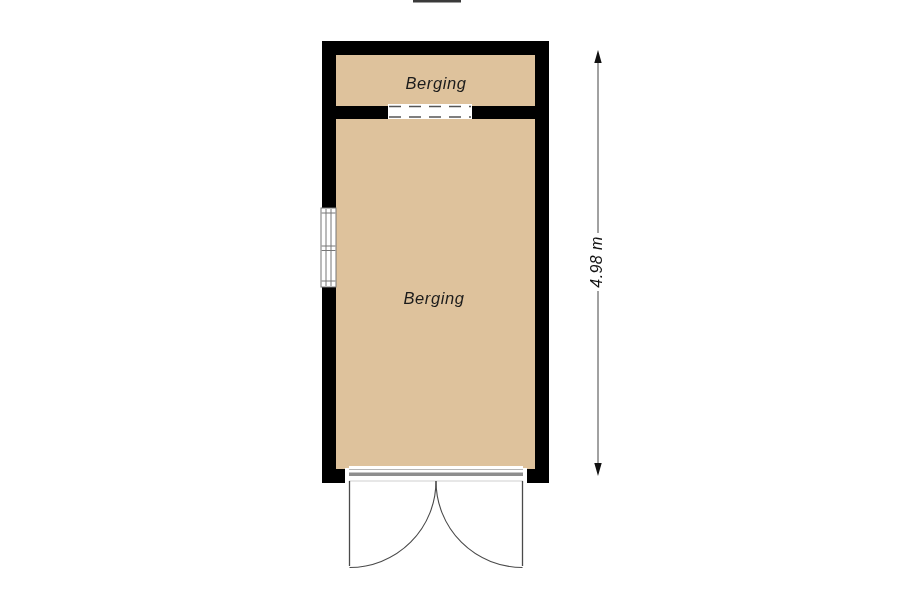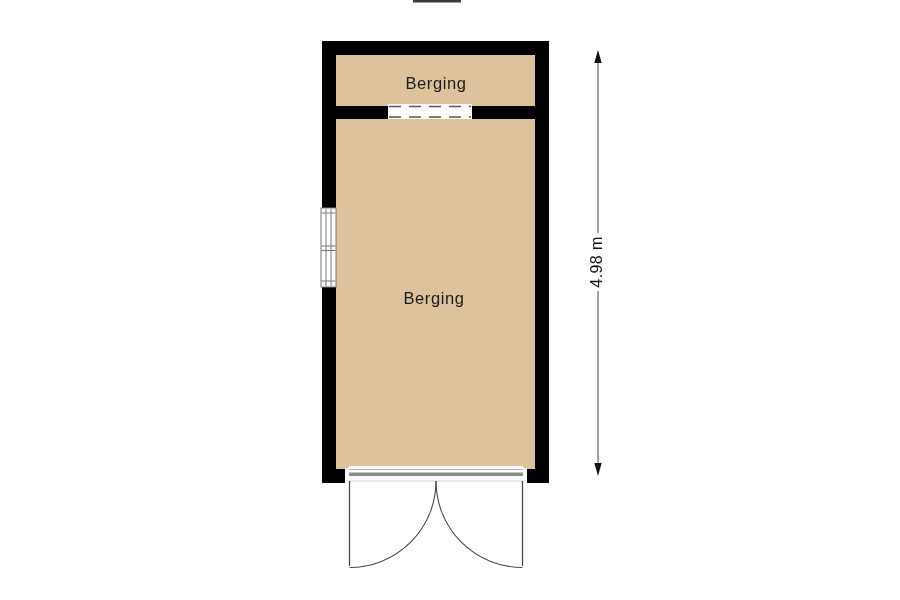--- a/index.html
+++ b/index.html
@@ -8,20 +8,21 @@
     background: #ffffff;
     width: 900px;
     height: 600px;
     overflow: hidden;
   }
   .stage {
     position: relative;
     width: 900px;
     height: 600px;
     background: #fca5a5;
+    font-style: italic;
   }
   svg {
     display: block;
   }
   text {
     font-family: "Liberation Sans", "DejaVu Sans", sans-serif;
   }
   .room-label {
     font-size: 16.5px;
     letter-spacing: 0.6px;

